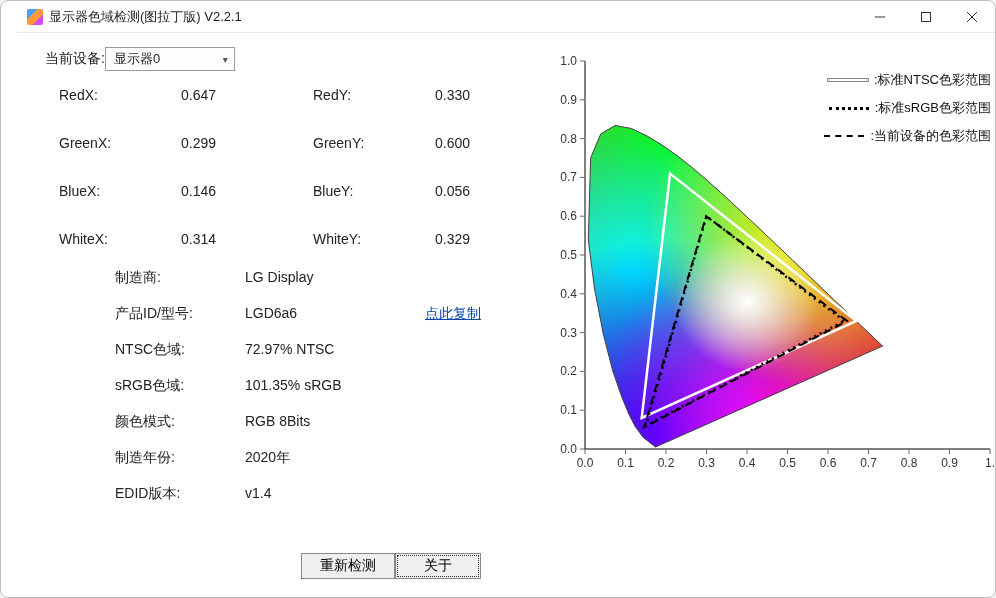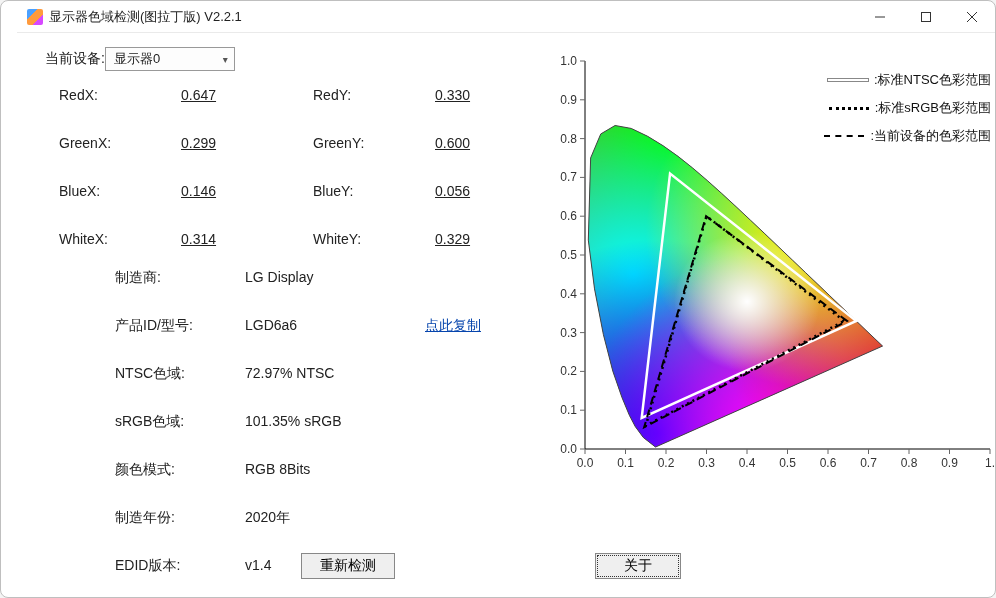--- a/index.html
+++ b/index.html
@@ -31,37 +31,37 @@
     border: 1px solid #999; width: 130px; height: 24px; padding: 0 6px 0 8px;
     font-size: 13px; background: #fdfdfd;
   }
   .combo .chev { font-size: 10px; color: #555; }
 
   .coord-grid {
     display: grid; grid-template-columns: 90px 100px 90px 100px;
     column-gap: 50px; row-gap: 16px; margin-left: 14px; margin-bottom: 22px; gap: 32px;
   }
   .coord-grid .lab { color: #222; }
-  .coord-grid .val { color: #222; text-decoration: underline; }
+  .coord-grid .val { color: #222; }
 
   .info-grid {
     display: grid; grid-template-columns: 130px 180px 80px;
-    row-gap: 30px; margin-left: 70px;
+    row-gap: 18px; margin-left: 70px;
   }
   .info-grid .lab { color: #222; }
   .info-grid .val { color: #222; }
   .info-grid .link { color: #0645ad; text-decoration: underline; cursor: pointer; }
 
   .highlight-row {
     grid-column: 1 / span 3;
     border: 2px solid #d43a2f; padding: 4px 8px; margin-left: -10px; margin-right: 40px;
     display: grid; grid-template-columns: 132px 180px; align-items: center;
   }
 
-  .btn-row { display: flex; gap: 200px; margin-top: 10px; margin-left: 300px; }
+  .btn-row { display: flex; margin-top: 10px; margin-left: 300px; }
   .btn {
     border: 1px solid #888; background: #efefef; padding: 2px 18px; font-size: 14px;
     display: inline-flex; align-items: center; justify-content: center; min-width: 86px; height: 26px;
   }
   .btn:focus, .btn.focused { outline: 1px dotted #333; outline-offset: -3px; }
 
   
   .chart-wrap { position: relative; width: 450px; height: 440px; margin-top: 4px; }
   .legend {
     position: absolute; top: 20px; right: 4px; font-size: 13px; color: #111; text-align: right;

